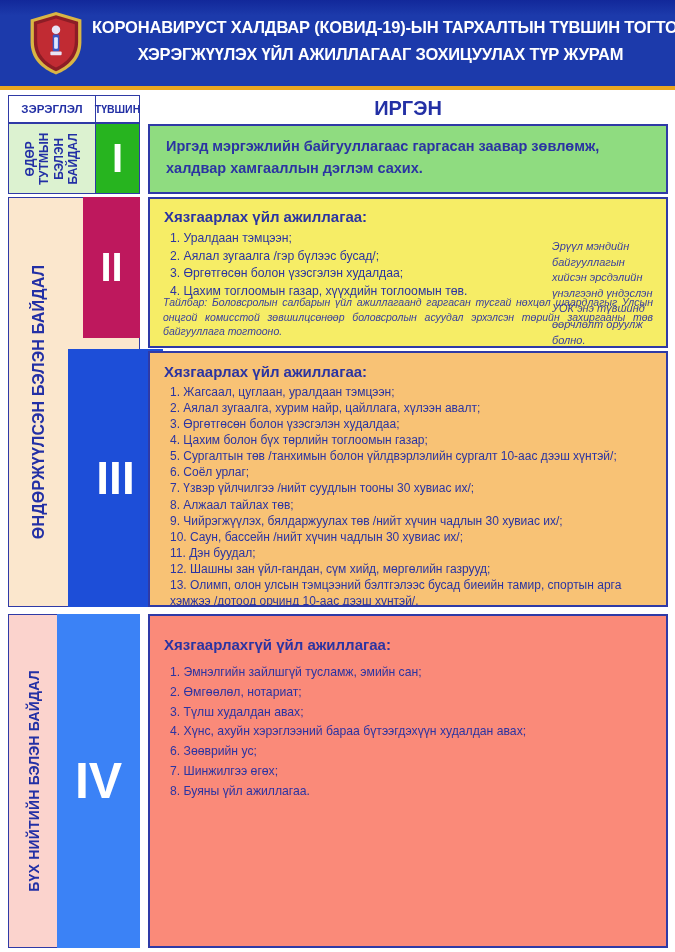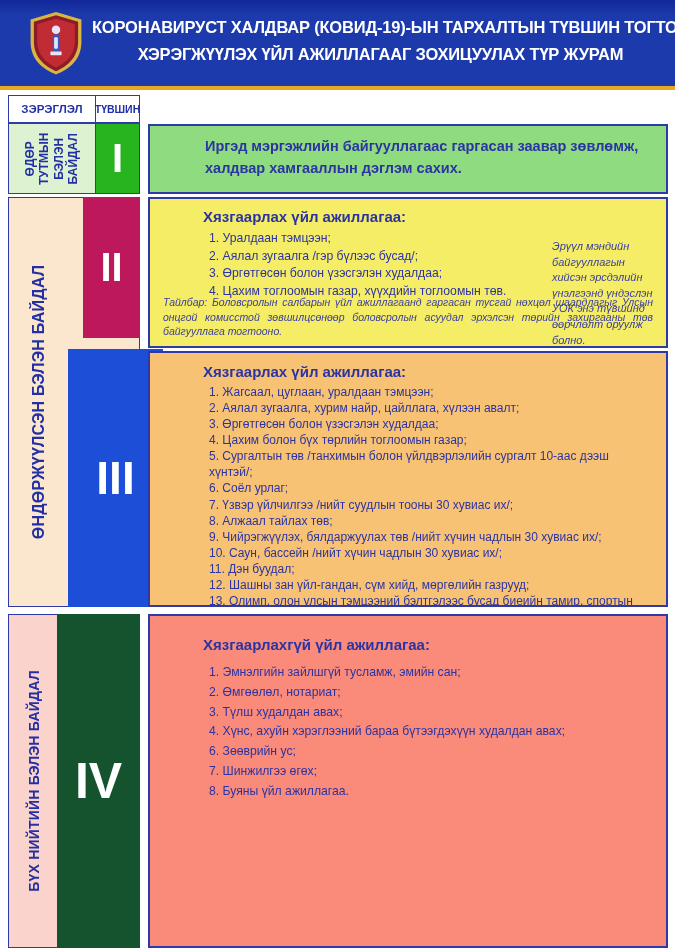--- a/index.html
+++ b/index.html
@@ -43,24 +43,24 @@
   .vtext { transform: rotate(-90deg); flex-shrink: 0; color: #2330a5; font-weight: bold; }
   .v1 { width: 66px; text-align: center; font-size: 12px; line-height: 1.2; white-space: normal; }
   .v23 { white-space: nowrap; font-size: 16px; letter-spacing: 0.2px; }
   .v4 { white-space: nowrap; font-size: 14px; letter-spacing: 0.2px; }
 
   
   .lvl { position: absolute; display: flex; align-items: center; justify-content: center; color: #ffffff; font-weight: bold; }
   .lvl1 { left: 95px; top: 123px; width: 45px; height: 71px; background: #27b41f; border: 1px solid #2f3aa6; font-size: 40px; }
   .lvl2 { left: 83px; top: 197px; width: 57px; height: 141px; background: #be185d; font-size: 40px; }
   .lvl3 { left: 68px; top: 349px; width: 95px; height: 258px; background: #1d4ed8; font-size: 46px; }
-  .lvl4 { left: 57px; top: 614px; width: 83px; height: 334px; background: #14532d; font-size: 50px; }
+  .lvl4 { left: 57px; top: 614px; width: 83px; height: 334px; background: #3b82f6; font-size: 50px; }
 
   
-  .box { position: absolute; left: 148px; width: 520px; border: 2px solid #2f3aa6; color: #2b34a2; overflow: hidden; padding-left: 39px; }
+  .box { position: absolute; left: 148px; width: 520px; border: 2px solid #2f3aa6; color: #2b34a2; overflow: hidden; }
   .box1 { top: 124px; height: 70px; background: #8fdc80; }
   .box1 p { padding: 10px 20px 0 16px; font-size: 14.5px; font-weight: bold; line-height: 1.5; }
   .box2 { top: 197px; height: 151px; background: #f6ed66; }
   .box3 { top: 351px; height: 256px; background: #f8c275; }
   .box4 { top: 614px; height: 334px; background: #fa8a79; }
   .box h3 { font-size: 15px; font-weight: bold; margin: 9px 14px 5px 14px; }
   .box3 h3 { margin-top: 10px; margin-bottom: 4px; }
   .box4 h3 { margin-top: 20px; margin-bottom: 10px; }
   .list { margin: 0 14px 0 20px; font-size: 12.2px; line-height: 1.45; }
   .box2 .list { width: 330px; }
@@ -92,20 +92,21 @@
     </svg>
     <div class="titles">
       <div>КОРОНАВИРУСТ ХАЛДВАР (КОВИД-19)-ЫН ТАРХАЛТЫН ТҮВШИН ТОГТООХ,</div>
       <div>ХЭРЭГЖҮҮЛЭХ ҮЙЛ АЖИЛЛАГААГ ЗОХИЦУУЛАХ ТҮР ЖУРАМ</div>
     </div>
   </header>
   <div class="gold-bar"></div>
 
   <div class="cell hdr zereglel-hdr">ЗЭРЭГЛЭЛ</div>
   <div class="cell hdr tuvshin-hdr">ТҮВШИН</div>
+  <div class="irgen-hdr">ИРГЭН</div>
 
   <div class="cat cat1">
     <div class="vstrip vstrip-full">
       <div class="vtext v1">ӨДӨР ТУТМЫН БЭЛЭН БАЙДАЛ</div>
     </div>
   </div>
   <div class="lvl lvl1">
     <span>I</span>
   </div>
   <div class="box box1">

